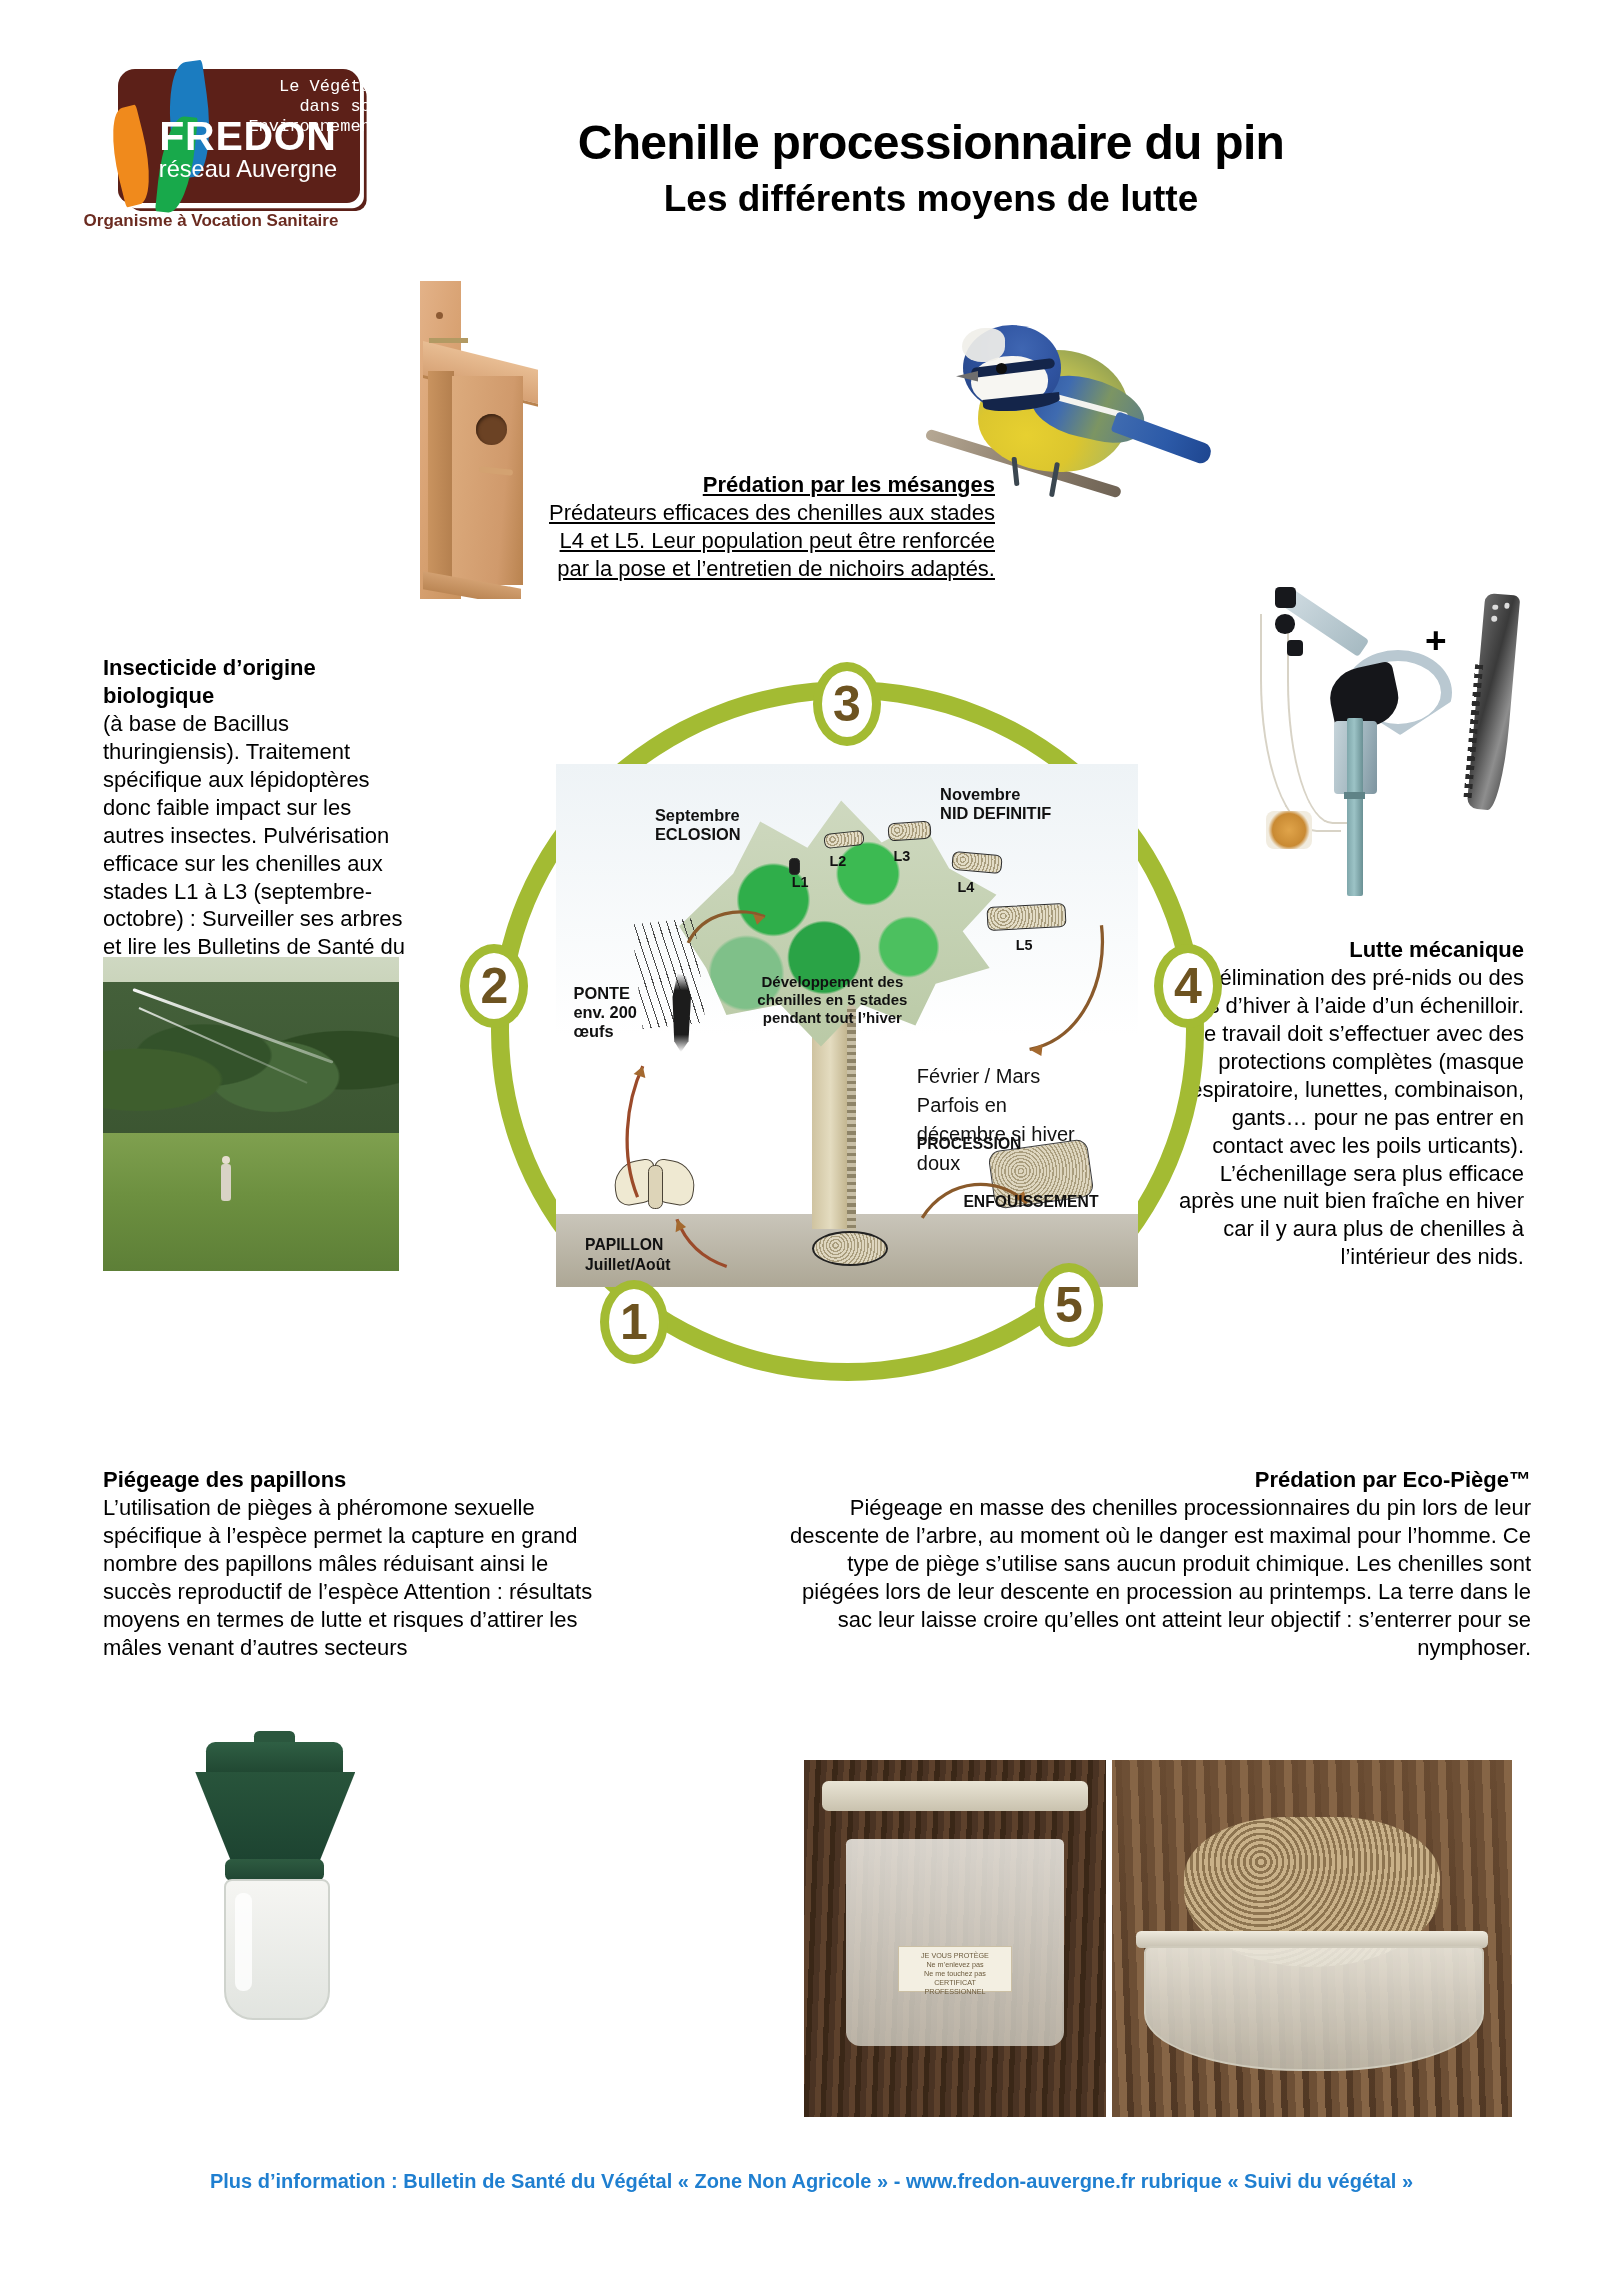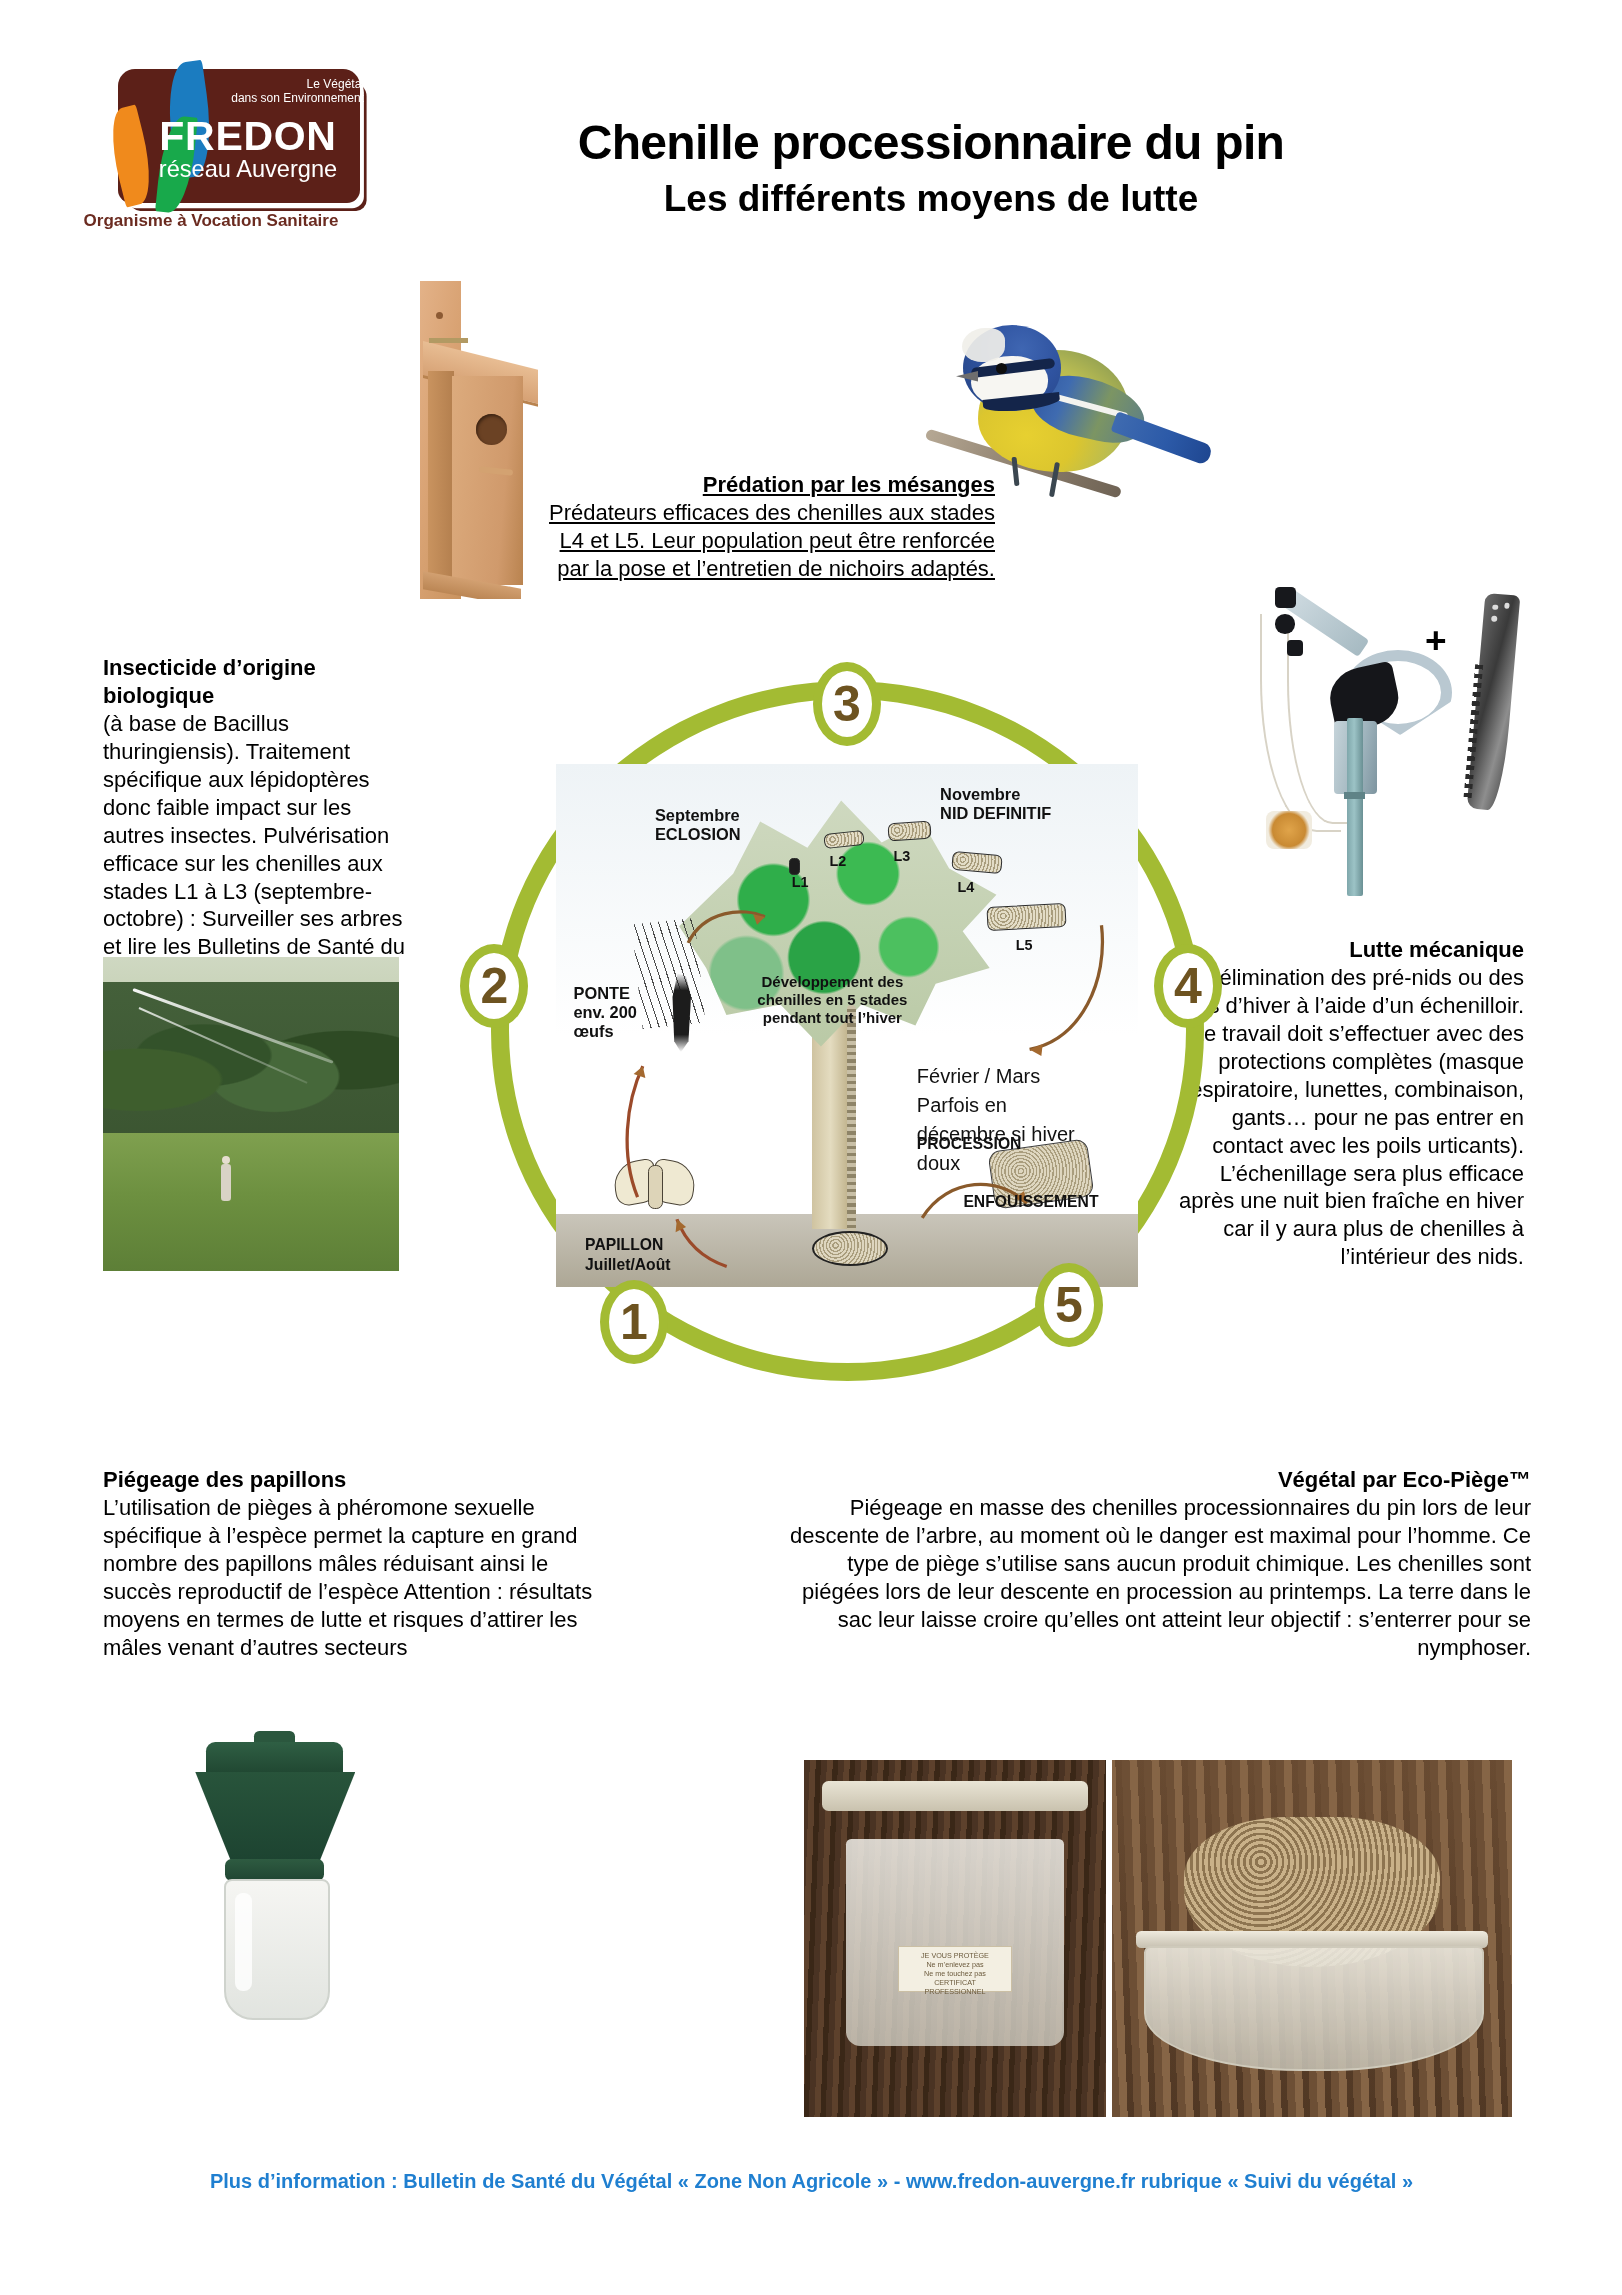--- a/index.html
+++ b/index.html
@@ -19,22 +19,22 @@
     border:0;}
   .blade{position:absolute;transform-origin:bottom center;}
   .blade i{display:block;width:100%;height:100%;
     border-radius:60% 4% 60% 4%/70% 6% 70% 6%;}
   #blade-blue{left:128px;top:26px;width:41px;height:115px;}
   #blade-blue i{background:#1b7cc0;transform:rotate(-8deg);}
   #blade-orange{left:73px;top:71px;width:34px;height:98px;}
   #blade-orange i{background:#f08a1c;transform:rotate(-14deg);}
   #blade-green{left:119px;top:80px;width:33px;height:97px;}
   #blade-green i{background:#18a94b;transform:rotate(6deg);}
-  .logo-tag{position:absolute;right:17px;top:41px;width:196px;text-align:right;
-    color:#fff;font-size:12px;line-height:1.18;font-family:Liberation Sans, sans-serif;}
+  .logo-tag{position:absolute;right:0;top:41px;width:196px;text-align:right;
+    color:#fff;font-size:17px;line-height:1.18;font-family:Liberation Mono, monospace;}
   .logo-main{position:absolute;left:96px;top:80px;width:222px;text-align:center;
     color:#fff;font-size:41px;font-weight:bold;letter-spacing:0.7px;line-height:1;}
   .logo-sub{position:absolute;left:96px;top:122px;width:222px;text-align:center;
     color:#fff;font-size:23.6px;line-height:1;}
   .logo-foot{position:absolute;left:0;top:175px;width:340px;text-align:center;
     color:#6b2b20;font-size:17px;font-weight:bold;}
 
   
   #title-block{left:440px;top:118px;width:982px;text-align:center;}
   #title-block .t1{font-size:48px;font-weight:bold;letter-spacing:-0.7px;line-height:1.05;}
@@ -466,21 +466,21 @@
 
 <div class="photo" id="piege-papillon">
   <div class="pp-neck"></div>
   <div class="pp-lid"></div>
   <div class="pp-cone"></div>
   <div class="pp-ring"></div>
   <div class="pp-jar"></div>
 </div>
 
 <div class="abs tblock ta-r" id="txt-ecopiege" style="left:785px;top:1466px;width:746px;">
-  <div class="hd">Végétal par Eco-Piège™</div>
+  <div class="hd">Prédation par Eco-Piège™</div>
   <div>Piégeage en masse des chenilles processionnaires du pin lors de leur descente de l’arbre, au moment où le danger est maximal pour l’homme. Ce type de piège s’utilise sans aucun produit chimique. Les chenilles sont piégées lors de leur descente en procession au printemps. La terre dans le sac leur laisse croire qu’elles ont atteint leur objectif : s’enterrer pour se nymphoser.</div>
 </div>
 
 <div class="photo" id="eco1">
   <div class="bark"></div>
   <div class="collar-top"></div>
   <div class="bag">
     <div class="bag-label">
       <div>JE VOUS PROTÈGE</div>
       <div>Ne m’enlevez pas</div>

